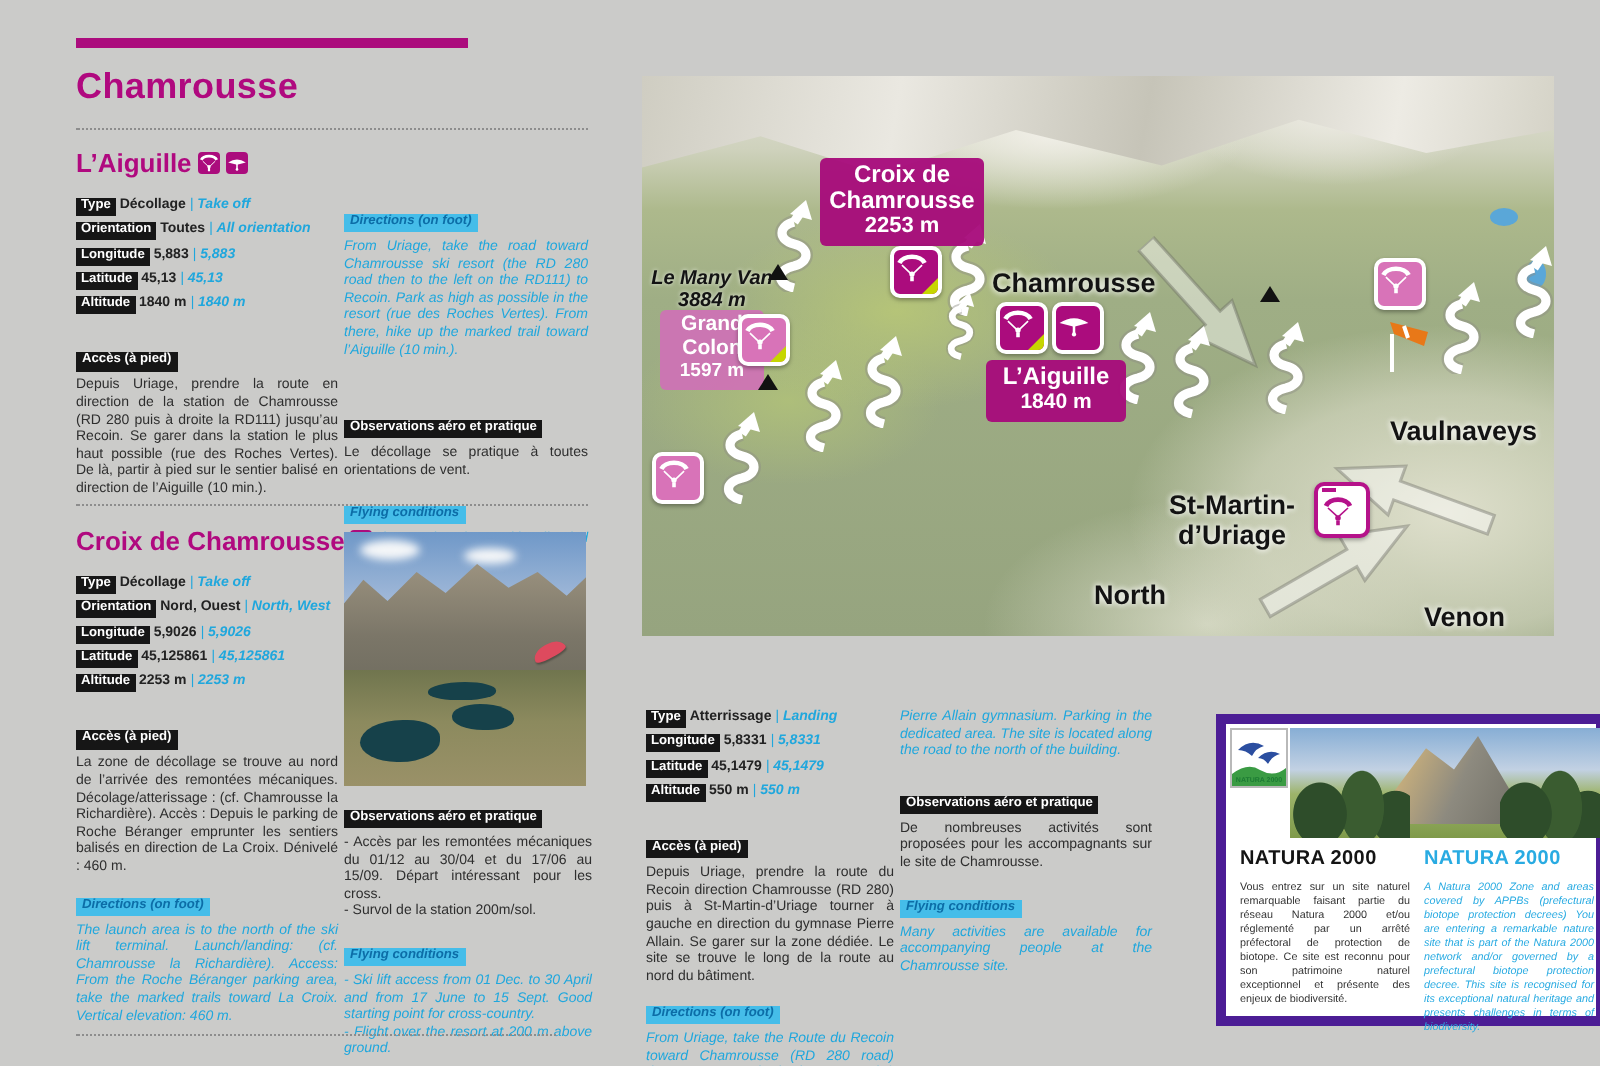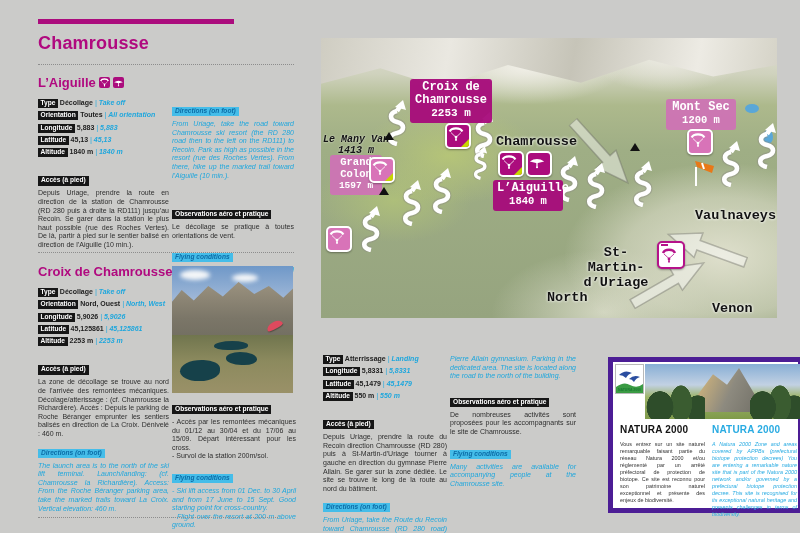--- a/index.html
+++ b/index.html
@@ -32,21 +32,21 @@
 
   
   #map{left:321px;top:38px;width:456px;height:280px;overflow:hidden;
        background:
         radial-gradient(ellipse 140px 55px at 45% 10%, rgba(243,241,234,.95) 0%, rgba(243,241,234,0) 70%),
         radial-gradient(ellipse 110px 50px at 76% 7%, rgba(238,236,229,.9) 0%, rgba(238,236,229,0) 70%),
         radial-gradient(ellipse 130px 70px at 28% 42%, rgba(185,200,118,.85) 0%, rgba(185,200,118,0) 70%),
         radial-gradient(ellipse 110px 60px at 16% 58%, rgba(178,195,120,.8) 0%, rgba(178,195,120,0) 70%),
         radial-gradient(ellipse 220px 130px at 88% 78%, rgba(226,226,208,.95) 0%, rgba(226,226,208,.55) 45%, rgba(226,226,208,0) 72%),
         radial-gradient(ellipse 160px 90px at 62% 98%, rgba(220,222,203,.85) 0%, rgba(220,222,203,0) 70%),
-        linear-gradient(180deg,#e3e2d8 0%,#cfd2bd 13%,#adb98c 24%,#9fae85 40%,#96a47f 100%); font-family: Liberation Mono, monospace;}
+        linear-gradient(180deg,#e3e2d8 0%,#cfd2bd 13%,#adb98c 24%,#9fae85 40%,#96a47f 100%);}
   .ridge{left:0;top:0;width:456px;height:52px;
          background:linear-gradient(100deg,#cfcdc2 0%,#eae8e1 28%,#c6c4b8 55%,#edebe4 82%,#d4d2c6 100%);
          clip-path:polygon(0 0,100% 0,100% 52%,86% 74%,72% 42%,57% 86%,41% 52%,26% 94%,13% 58%,0 88%);}
   .tarn{border-radius:50%;background:#5aa7d8;}
   .mbox{position:absolute;background:rgba(166,10,122,.95);color:#fff;font-weight:bold;text-align:center;
         border-radius:3px;padding:2px 4px 3px;}
   .mbox.pink{background:rgba(205,115,180,.95);}
   .mbox-label{display:block;white-space:pre-line;}
   .mbox-alt{display:block;font-weight:bold;}
   .town{position:absolute;color:#131313;font-weight:bold;font-size:13.5px;white-space:pre-line;text-align:center;
@@ -273,21 +273,21 @@
     </div>
     <div class="micon" style="left:124px;top:85px;">
       <svg viewBox="0 0 20 20" width="18" height="18" style="margin:0px;">
           <use href="#sym-paraglider"></use>
         </svg>
       <div class="lime-corner"></div>
     </div>
 
     <div class="peaklbl" style="left:-2px;top:85px;width:74px;">
       <span>Le Many Van</span>
-      <span style="display:block;">1413 m</span>
+      <span style="display:block;">3884 m</span>
     </div>
     <div class="peak-tri abs" style="left:63px;top:94px;"></div>
 
     <div class="mbox pink" style="left:9px;top:117px;width:44px;font-size:10.5px;line-height:11.5px;">
       <span class="mbox-label">Grand
 Colon</span>
       <span class="mbox-alt" style="font-size:9.5px;">1597 m</span>
     </div>
     <div class="micon pink" style="left:48px;top:119px;">
       <svg viewBox="0 0 20 20" width="18" height="18">
@@ -314,24 +314,20 @@
           <use href="#sym-hangglider"></use>
         </svg>
     </div>
     <div class="mbox" style="left:172px;top:142px;width:62px;font-size:12px;line-height:13px;">
       <span class="mbox-label">L’Aiguille</span>
       <span class="mbox-alt" style="font-size:10.5px;">1840 m</span>
     </div>
 
     <div class="peak-tri abs" style="left:309px;top:105px;"></div>
 
-    <div class="mbox pink" style="left:345px;top:61px;width:62px;font-size:12px;line-height:13px;">
-      <span class="mbox-label">Mont Sec</span>
-      <span class="mbox-alt" style="font-size:10.5px;">1200 m</span>
-    </div>
     <div class="micon pink" style="left:366px;top:91px;">
       <svg viewBox="0 0 20 20" width="18" height="18">
           <use href="#sym-paraglider"></use>
         </svg>
     </div>
     <svg class="windsock" style="left:371px;top:120px;">
         <use href="#sym-windsock"></use>
       </svg>
 
     <div class="town" style="left:374px;top:170px;">Vaulnaveys</div>

